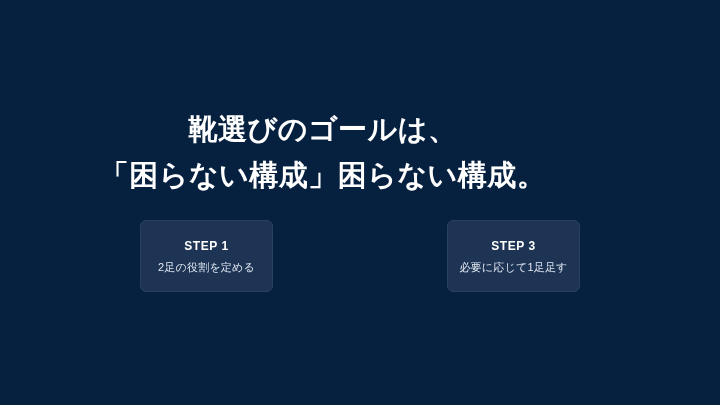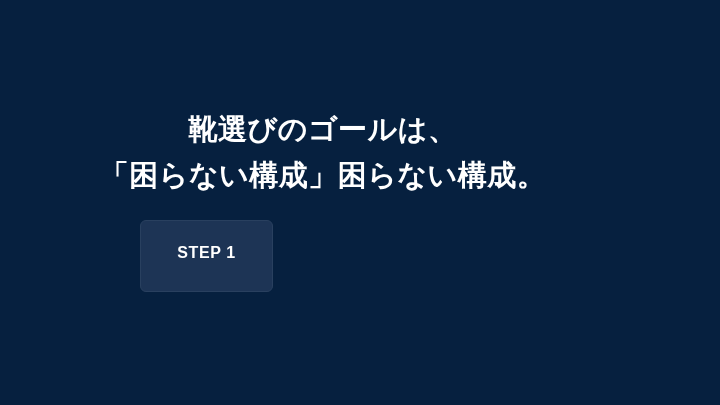--- a/index.html
+++ b/index.html
@@ -66,21 +66,21 @@
     border-radius: 6px;
     display: flex;
     flex-direction: column;
     align-items: center;
     justify-content: center;
     text-align: center;
   }
 
   .step-label {
     color: #ffffff;
-    font-size: 16px;
+    font-size: 12px;
     font-weight: 700;
     letter-spacing: 0.6px;
     line-height: 14px;
     margin-bottom: 7px;
     white-space: nowrap;
   }
 
   .step-desc {
     color: #e3e9f2;
     font-size: 11px;
@@ -97,19 +97,24 @@
 
   <h1 class="headline">
     <span class="line">靴選びのゴールは、</span>
     <span class="line">「困らない構成」困らない構成。</span>
   </h1>
 
   <div class="steps">
 
     <div class="step-card">
       <div class="step-label">STEP 1</div>
+      <div class="step-desc">2足の役割を定める</div>
     </div>
 
 
+    <div class="step-card">
+      <div class="step-label">STEP 3</div>
+      <div class="step-desc">必要に応じて1足足す</div>
+    </div>
 
   </div>
 
 </div>
 
 </body></html>

